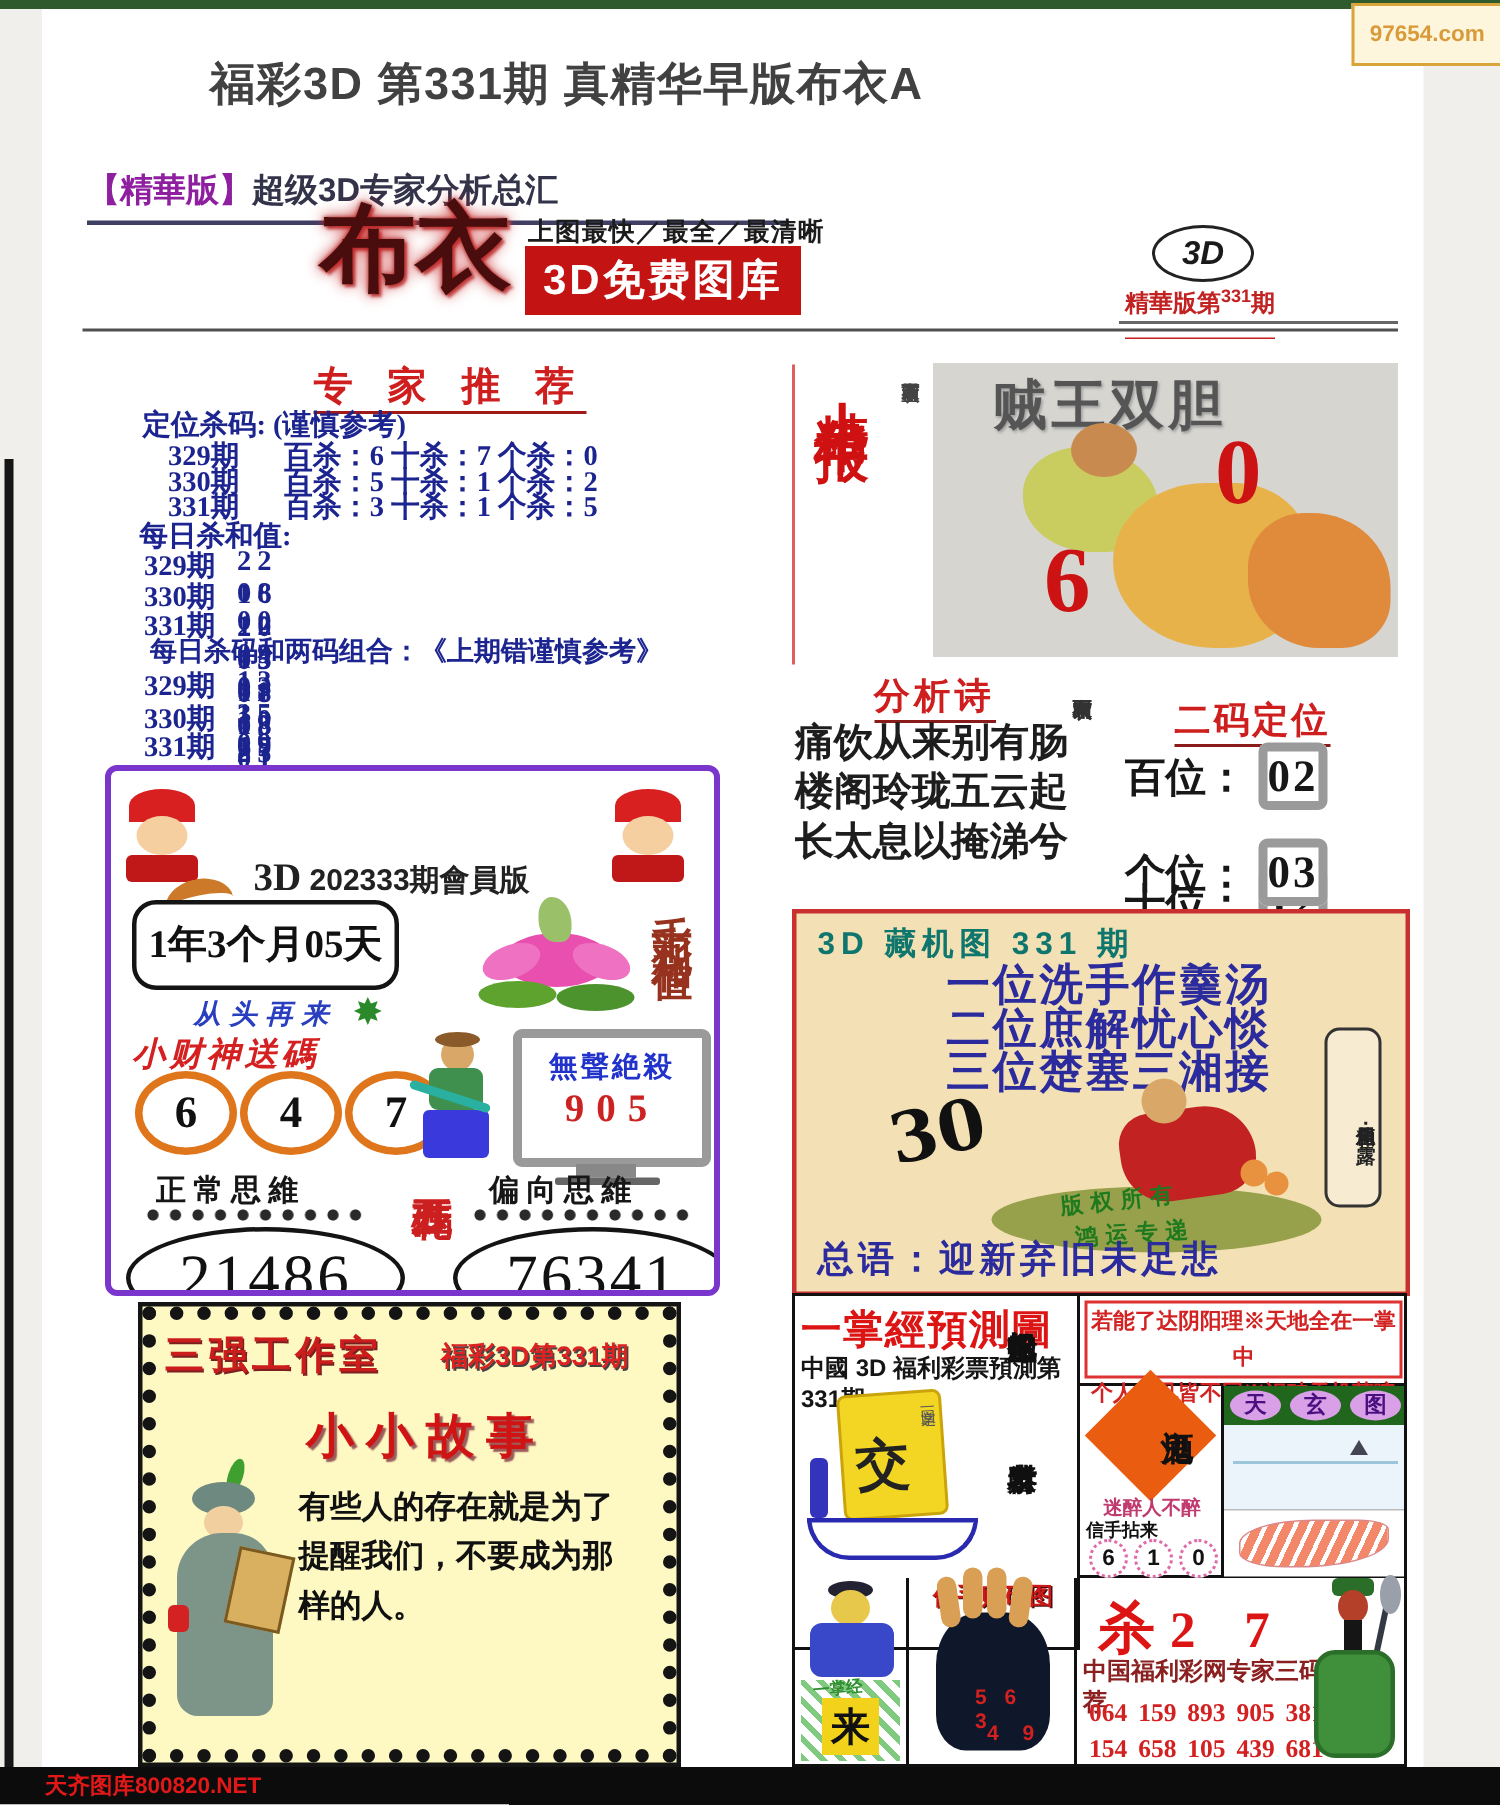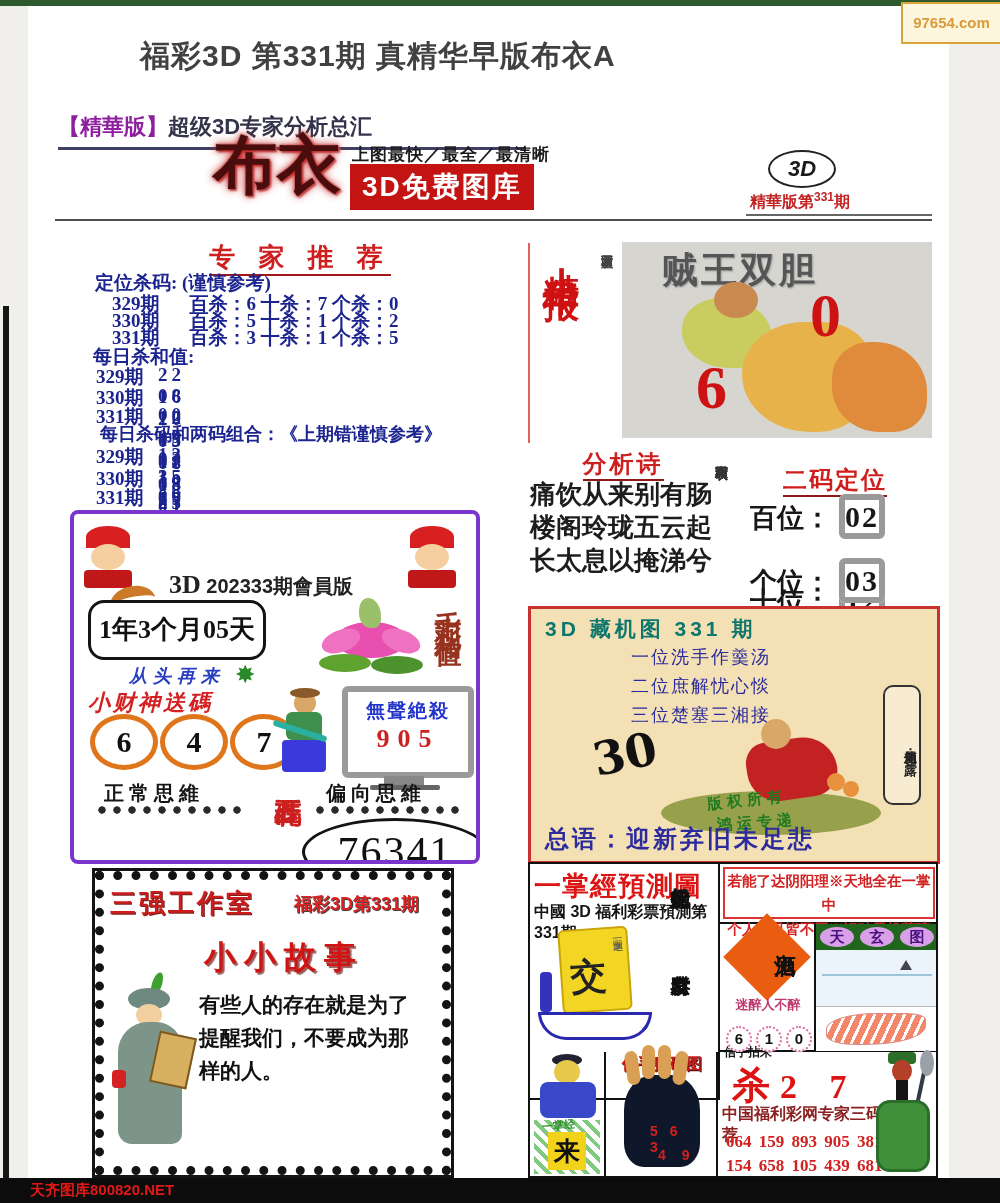--- a/index.html
+++ b/index.html
@@ -22,21 +22,21 @@
   
   .tagline{left:58px;top:112px;width:468px;font-size:22px;font-weight:bold;border-bottom:3px solid #3f3f63;padding-bottom:5px;}
   .tagline .pre{color:#8e1f9e;}
   .tagline .rest{color:#33334a;}
   .brand{left:213px;top:134px;font-size:64px;font-weight:900;color:#4a0d0d;line-height:1;
     text-shadow:0 0 10px #c42222,0 0 3px #911,2px 2px 2px #c66;}
   .brand-sub1{left:352px;top:143px;font-size:17px;font-weight:bold;color:#1c1c1c;letter-spacing:1px;}
   .brand-sub2{left:350px;top:164px;background:#c31313;color:#fff;font-size:28px;font-weight:bold;padding:4px 12px;letter-spacing:2px;}
   .logo3d{left:768px;top:150px;width:64px;height:34px;border:2px solid #222;border-radius:50%;
     text-align:center;line-height:34px;font-size:22px;font-weight:bold;font-style:italic;color:#1a1a1a;}
-  .edition{left:750px;top:190px;font-size:16px;font-weight:bold;color:#c22222;border-bottom:1px solid #c22222;padding-bottom:2px;}
+  .edition{left:750px;top:190px;font-size:16px;font-weight:bold;color:#c22222;border-bottom:1px solid #c22222;padding-bottom:12px;}
   .edition sup{font-size:12px;}
   .edition-rule{left:746px;top:214px;width:186px;border-top:2px solid #666;}
   .header-rule{left:55px;top:219px;width:877px;border-top:2px solid #505050;}
   
   .ex-title{left:150px;top:240px;width:300px;text-align:center;font-size:26px;font-weight:bold;color:#cf1e1e;letter-spacing:8px;}
   .ex-title span{border-bottom:2px solid #a01818;padding-bottom:2px;}
   .ex-head{font-size:19px;font-weight:bold;color:#1c2490;font-family:"Liberation Serif",serif;}
   .krow{left:112px;font-size:19px;font-weight:bold;color:#1c2490;font-family:"Liberation Serif",serif;}
   .krow .kt{margin-left:30px;}
   .nrow{font-size:19px;font-weight:bold;color:#1c2490;font-family:"Liberation Serif",serif;}
@@ -54,21 +54,21 @@
   .poem-title span{border-bottom:2px solid #8b1a1a;padding-bottom:2px;letter-spacing:3px;}
   .poem-lines{left:530px;top:478px;font-size:26px;font-weight:bold;color:#1d1d1d;line-height:33px;font-family:"Liberation Serif",serif;}
   .poem-vert{left:712px;top:456px;height:155px;font-size:13px;color:#333;font-weight:bold;}
   .tc-title{left:755px;top:464px;width:160px;text-align:center;font-size:24px;font-weight:bold;color:#cf1e1e;}
   .tc-title span{border-bottom:2px solid #8b1a1a;padding-bottom:2px;letter-spacing:2px;}
   .tc-row{left:750px;font-size:27px;font-weight:bold;color:#171717;font-family:"Liberation Serif",serif;}
   .tc-row .tv{font-size:30px;letter-spacing:2px;margin-left:8px;}
   
   .hc-box{left:528px;top:606px;width:406px;height:252px;border:3px solid #c93030;background:#f3e0b5;overflow:hidden;}
   .hc-header{left:14px;top:6px;font-size:21px;font-weight:bold;color:#0f766e;letter-spacing:4px;}
-  .hc-lines{left:100px;top:34px;font-size:18px;font-weight:normal;color:#2b2b9e;line-height:29px;letter-spacing:2px;}
+  .hc-lines{left:100px;top:34px;font-size:29px;font-weight:bold;color:#2b2b9e;line-height:29px;letter-spacing:2px;}
   .hc-30{left:62px;top:118px;font-size:46px;font-weight:bold;color:#111;transform:rotate(-12deg);font-family:"DejaVu Serif",serif;}
   .hc-side{left:352px;top:76px;width:34px;height:112px;border:2px solid #333;border-radius:10px;background:#f7ecd2;
     text-align:center;padding-top:4px;font-size:13px;font-weight:bold;color:#222;}
   .hc-bottom{left:14px;top:214px;font-size:24px;font-weight:bold;color:#2b2b9e;letter-spacing:3px;}
   .mat-text{font-size:15px;font-weight:bold;color:#1f7a1f;letter-spacing:5px;position:absolute;}
   
   .sq-box{left:70px;top:510px;width:402px;height:346px;border:4px solid #7a35cc;border-radius:8px;background:#fff;overflow:hidden;}
   .sq-title{left:70px;top:16px;width:260px;text-align:center;font-size:30px;font-weight:900;color:#ae17a0;letter-spacing:3px;}
   .sq-sub{left:95px;top:56px;font-size:20px;font-weight:bold;color:#222;}
   .sq-sub .big3d{font-size:26px;font-family:"Liberation Serif",serif;}
@@ -87,21 +87,21 @@
   .tv-stand{left:310px;top:262px;width:40px;height:9px;background:#888;}
   .tv-base{left:296px;top:271px;width:70px;height:5px;background:#666;border-radius:2px;}
   .think-label{top:266px;font-size:20px;font-weight:bold;color:#161616;letter-spacing:5px;position:absolute;}
   .flower-band{position:absolute;top:290px;width:150px;height:12px;
     background:radial-gradient(circle at 6px 6px,#2a2a2a 3.4px,transparent 4px);background-size:15px 12px;}
   .think-oval{position:absolute;top:304px;width:180px;height:62px;border:3px solid #141414;border-radius:50%;background:#fff;
     text-align:center;line-height:62px;font-size:42px;color:#111;font-family:"Liberation Serif",serif;letter-spacing:2px;}
   .sq-midvert{left:196px;top:264px;height:128px;font-size:27px;font-weight:bold;color:#cc2020;}
   
   .stamp-outer{left:92px;top:868px;width:362px;height:310px;background:#141414;padding:3px;box-sizing:border-box;}
-  .stamp-inner{width:100%;height:100%;background:#ffffff;border:9px dotted #141414;box-sizing:border-box;position:relative;overflow:hidden;}
+  .stamp-inner{width:100%;height:100%;background:#fef9c3;border:9px dotted #141414;box-sizing:border-box;position:relative;overflow:hidden;}
   .st-studio{left:6px;top:6px;font-size:26px;font-weight:900;color:#cc1d1d;letter-spacing:3px;text-shadow:1px 1px 0 #7a2020;}
   .st-issue{left:190px;top:12px;font-size:18px;font-weight:bold;color:#d22;text-shadow:1px 1px 0 #444;}
   .st-title{left:100px;top:56px;font-size:32px;font-weight:900;color:#d01414;letter-spacing:8px;text-shadow:2px 2px 1px #9a5a5a;}
   .st-text{left:95px;top:108px;width:230px;font-size:21px;font-weight:bold;color:#111;line-height:33px;}
   
   .pm-box{left:528px;top:862px;width:410px;height:316px;border:2px solid #111;background:#fff;box-sizing:border-box;overflow:hidden;}
   .cell{position:absolute;box-sizing:border-box;}
   .cellA{left:0;top:0;width:190px;height:236px;border-right:2px solid #111;border-bottom:2px solid #111;}
   .cellB{left:190px;top:0;width:218px;height:60px;border-bottom:2px solid #111;}
   .cellB .inner{position:absolute;left:3px;top:3px;right:3px;bottom:3px;border:2px solid #d33;
@@ -116,21 +116,21 @@
   .sail{left:30px;top:64px;width:66px;height:80px;background:#f2d623;border:2px solid #caa40a;border-radius:6px;transform:rotate(-4deg);}
   .sail-char{position:absolute;left:8px;top:22px;font-size:36px;font-weight:bold;color:#222;}
   .sail-note{position:absolute;right:2px;top:4px;height:70px;font-size:10px;color:#555;writing-mode:vertical-rl;text-orientation:upright;}
   .hull{left:8px;top:148px;width:108px;height:22px;background:#fff;border:3px solid #2a2ab0;border-radius:0 0 44px 44px;}
   .flag{left:10px;top:108px;width:12px;height:40px;background:#3333bb;border-radius:4px;}
   .shipv{position:absolute;height:95px;font-size:20px;font-weight:bold;color:#101010;}
   .diamond{left:16px;top:2px;width:62px;height:62px;background:#ea5c10;transform:rotate(45deg);}
   .diamond span{position:absolute;left:14px;top:4px;transform:rotate(-45deg);writing-mode:vertical-rl;text-orientation:upright;
     font-size:22px;font-weight:900;color:#111;}
   .drunk{left:0;top:72px;width:96px;text-align:center;font-size:13px;font-weight:bold;color:#c03a6e;}
-  .handnote{left:4px;top:88px;font-size:12px;font-weight:bold;color:#111;margin-top:32px;}
+  .handnote{left:4px;top:88px;font-size:12px;font-weight:bold;color:#111;}
   .badge{position:absolute;top:102px;width:22px;height:22px;border:2px dotted #e06aa8;border-radius:50%;
     text-align:center;line-height:22px;font-size:15px;font-weight:bold;color:#111;background:#fff;}
   .tx-bar{left:0;top:0;width:122px;height:26px;background:#20661c;}
   .tx-oval{position:absolute;top:3px;width:34px;height:20px;background:#d9a0e8;border-radius:50%;
     text-align:center;line-height:20px;font-size:15px;font-weight:bold;color:#4a1080;}
   .sea{left:0;top:26px;width:122px;height:56px;background:#eaf4fa;}
   .sea .boat{position:absolute;left:84px;top:10px;width:0;height:0;border-left:6px solid transparent;border-right:6px solid transparent;border-bottom:10px solid #445;}
   .sea .waterline{position:absolute;left:6px;top:24px;width:110px;height:2px;background:#9cc4da;}
   .fishbox{left:0;top:82px;width:122px;height:44px;background:#fff;border-top:1px solid #bbb;}
   .fish{position:absolute;left:10px;top:6px;width:98px;height:30px;border:1px solid #d88;
@@ -273,20 +273,21 @@
     <div class="abs" style="left:-2px;top:36px;width:56px;height:6px;background:#2ab0a0;border-radius:3px;transform:rotate(18deg);"></div>
   </div>
   <div class="abs tv">
     <div class="tv-l1">無聲絶殺</div>
     <div class="tv-l2">905</div>
   </div>
   <div class="abs tv-stand"></div>
   <div class="abs tv-base"></div>
   <div class="think-label" style="left:30px;">正常思維</div>
   <div class="flower-band" style="left:22px;"></div>
+  <div class="think-oval" style="left:10px;">21486</div>
   <div class="abs sq-midvert vert">五碼开花</div>
   <div class="think-label" style="left:252px;">偏向思維</div>
   <div class="flower-band" style="left:240px;"></div>
   <div class="think-oval" style="left:228px;">76341</div>
 </div>
 
 <div class="abs stamp-outer">
   <div class="stamp-inner">
     <div class="abs st-studio">三强工作室</div>
     <div class="abs st-issue">福彩3D第331期</div>

